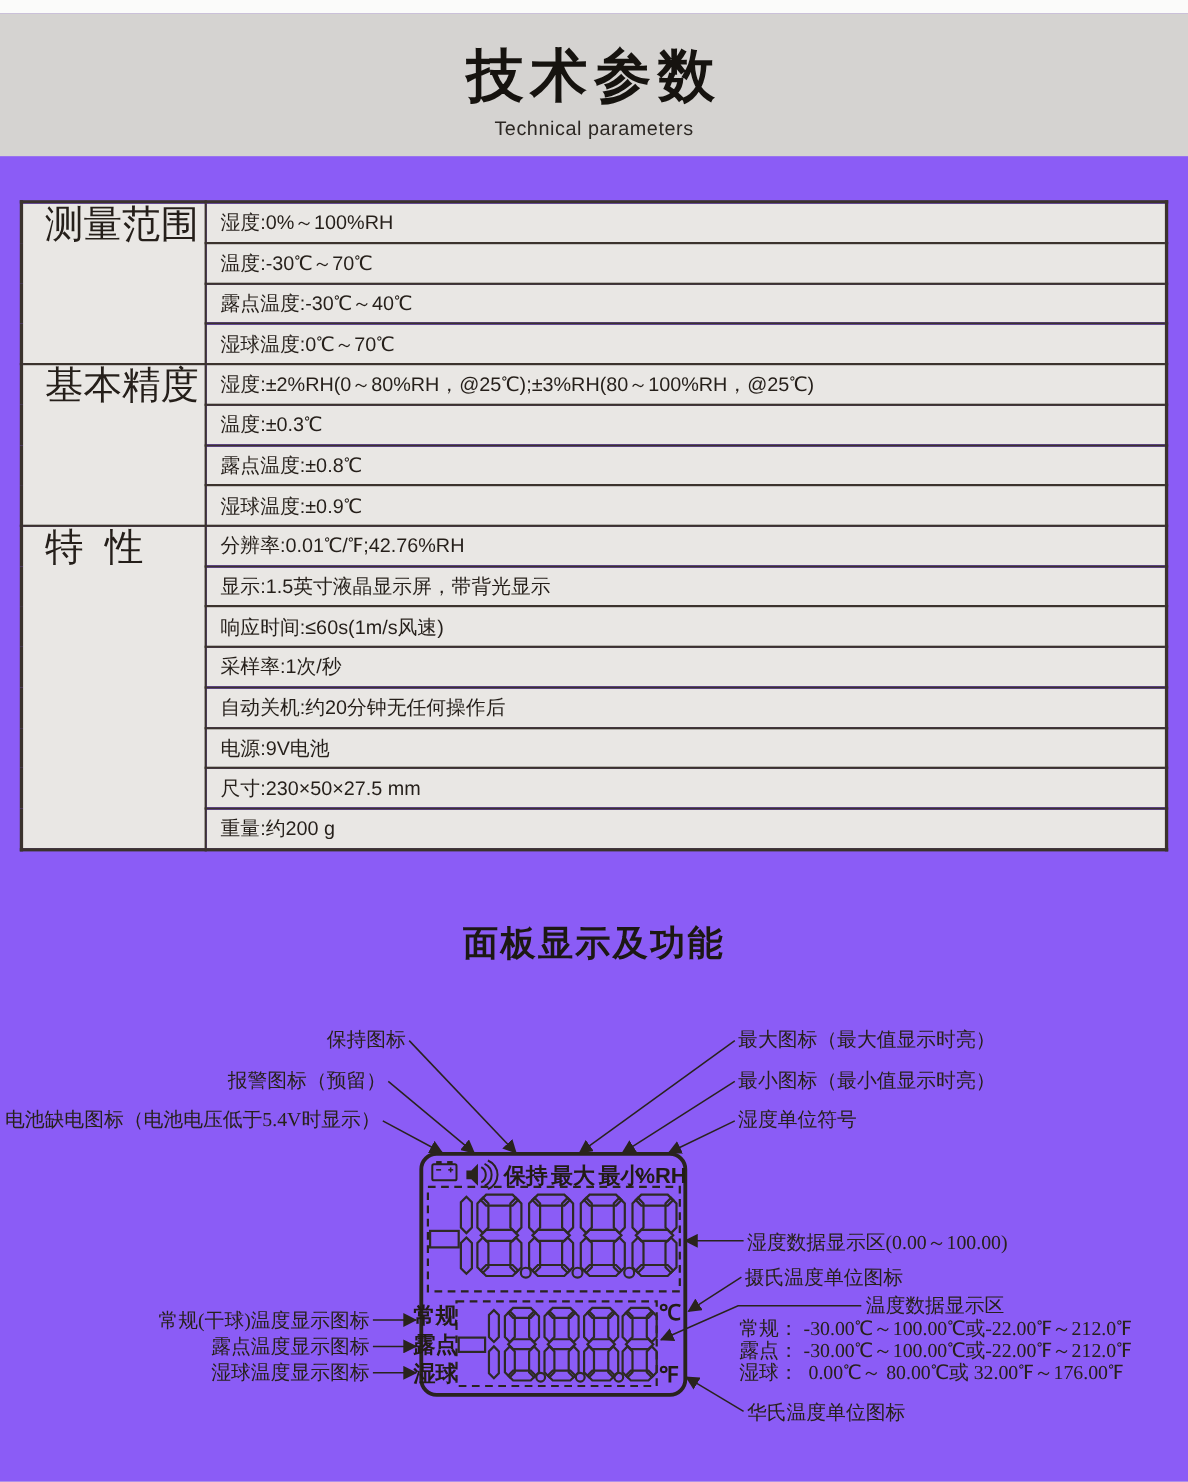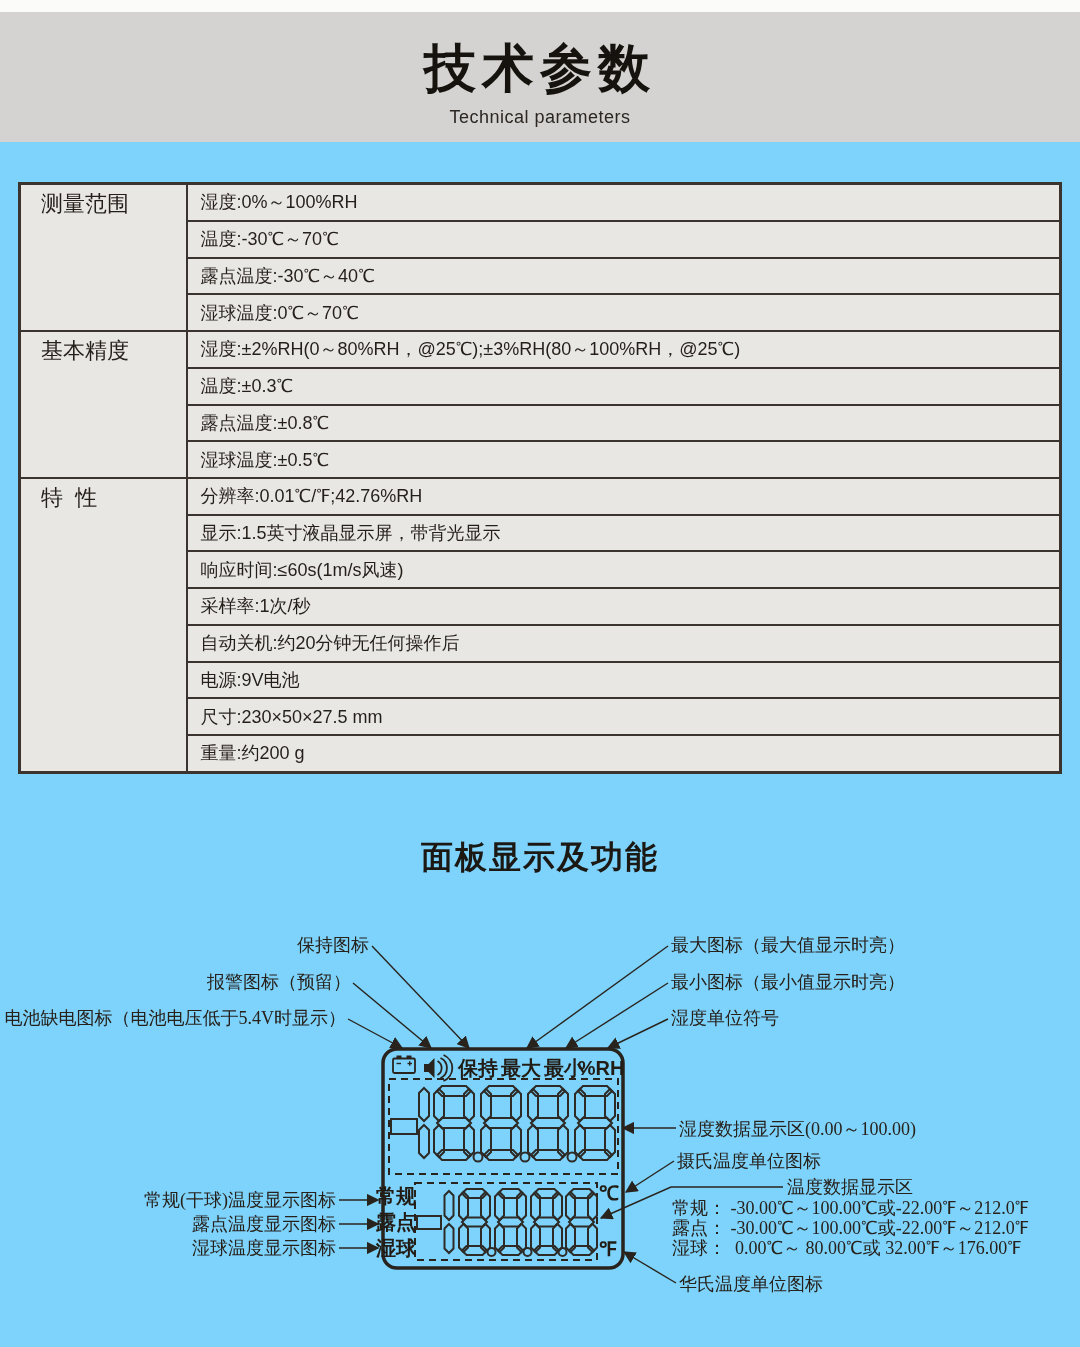--- a/index.html
+++ b/index.html
@@ -1,18 +1,18 @@
 <!DOCTYPE html>
 <html><head>
 <meta charset="utf-8">
 <style>
   html,body { margin:0; padding:0; background:#dddbd9; }
   .page {
     position:relative; width:1080px; height:1347px; overflow:hidden;
-    background:#7dd3fc; font-family:"Liberation Sans", sans-serif;
+    background:#8b5cf6; font-family:"Liberation Sans", sans-serif;
   }
   .top-strip { position:absolute; top:0; left:0; width:100%; height:12px; background:#fbfbfa; }
   .title-band {
     position:absolute; top:12px; left:0; width:100%; height:130px;
     background:#d5d3d1; text-align:center;
   }
   .title-band h1 {
     margin:0; padding-top:22px; font-size:52px; font-weight:700;
     letter-spacing:6px; color:#16130f;
   }
@@ -22,21 +22,21 @@
     position:absolute; top:182px; left:18px; width:1044px; height:592px;
     border-collapse:collapse; table-layout:fixed;
     border:3px solid #3b332d;
   }
   .spec-table td {
     border:2px solid #3b332d; background:#e9e7e4;
     font-size:18px; color:#251f1a; padding:0 6px 0 13px;
     white-space:pre; overflow:hidden;
   }
   .spec-table td.group-label {
-    vertical-align:top; padding:2px 0 0 20px; line-height:33px; font-size:22px;
+    vertical-align:top; padding:2px 0 0 20px; line-height:33px; font-size:35px;
   }
   col.c1 { width:167px; }
 
   h2.section-title {
     position:absolute; top:836px; left:0; width:100%; margin:0;
     text-align:center; font-size:32px; font-weight:700; letter-spacing:2px; color:#1c1813;
   }
 
   svg.diagram { position:absolute; top:900px; left:0; }
   .co   { font-family:"Liberation Serif", serif; font-size:18px; fill:#27211b; }
@@ -84,21 +84,21 @@
         <td class="group-label" rowspan="4">基本精度</td>
         <td>湿度:±2%RH(0～80%RH，@25℃);±3%RH(80～100%RH，@25℃)</td>
       </tr>
       <tr>
           <td>温度:±0.3℃</td>
         </tr>
       <tr>
           <td>露点温度:±0.8℃</td>
         </tr>
       <tr>
-          <td>湿球温度:±0.5℃</td>
+          <td>湿球温度:±0.9℃</td>
         </tr>
 
       <tr>
         <td class="group-label" rowspan="8">特  性</td>
         <td>分辨率:0.01℃/℉;42.76%RH</td>
       </tr>
       <tr>
           <td>显示:1.5英寸液晶显示屏，带背光显示</td>
         </tr>
       <tr>

